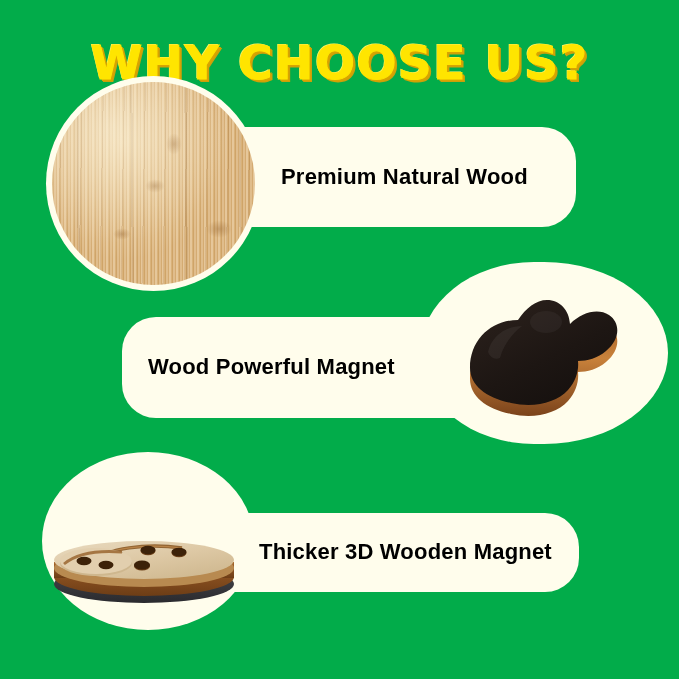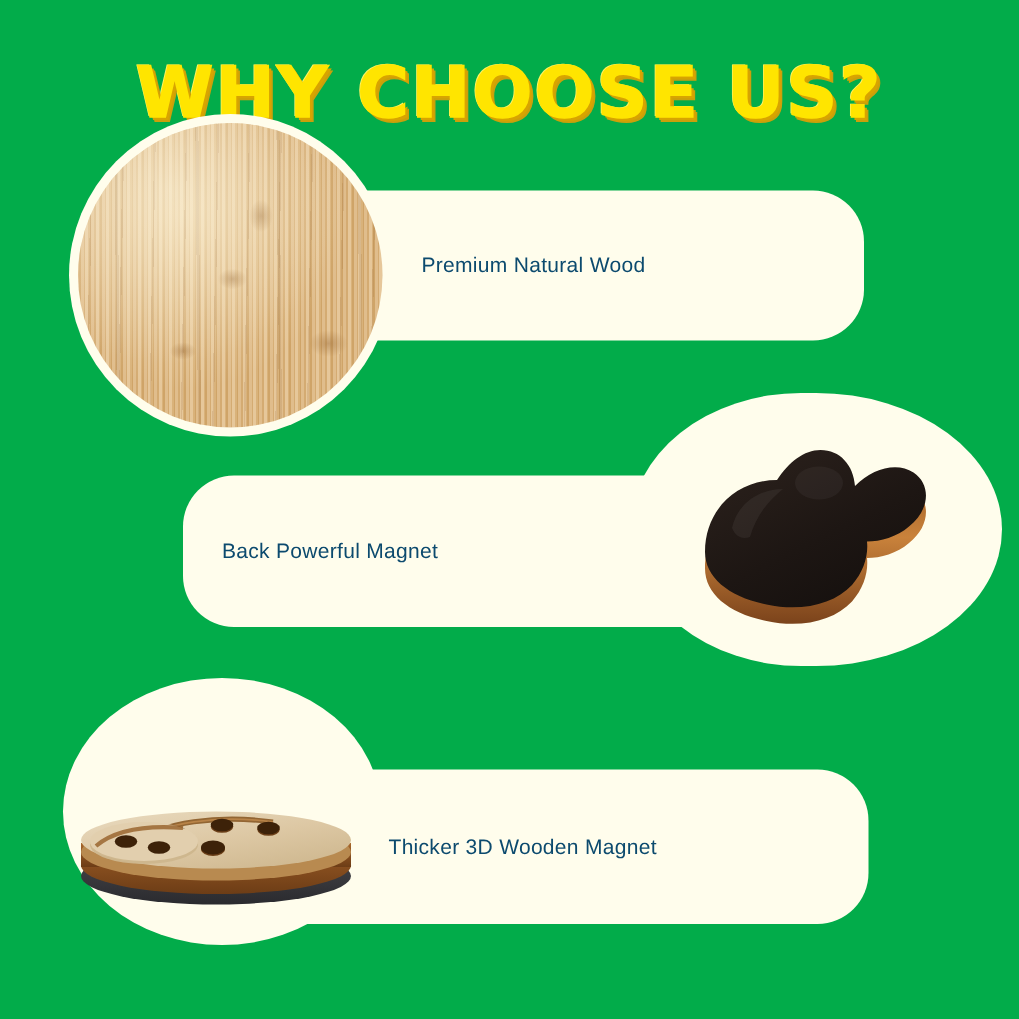--- a/index.html
+++ b/index.html
@@ -41,33 +41,33 @@
   
   .card {
     position: absolute;
     background: #fffdec;
     border-radius: 34px;
     box-sizing: border-box;
     display: flex;
     align-items: center;
   }
   .card-text {
-    color: #0c4a6e;
-    font-size: 14px;
-    font-weight: normal;
+    color: #000000;
+    font-size: 22px;
+    font-weight: bold;
     line-height: 1.38;
     letter-spacing: 0.2px;
     white-space: nowrap;
   }
   .line { display: block; }
 
   
   #card1 { left: 150px; top: 127px; width: 426px; height: 100px; padding-left: 131px; }
   #card2 { left: 122px; top: 317px; width: 400px; height: 101px; padding-left: 26px; }
-  #card3 { left: 155px; top: 513px; width: 424px; height: 103px; padding-left: 104px; }
+  #card3 { left: 155px; top: 513px; width: 424px; height: 79px; padding-left: 104px; }
 
   
   .blob {
     position: absolute;
     background: #fffdec;
     border-radius: 50%;
   }
   #blob-bunny { left: 420px; top: 262px; width: 248px; height: 182px; border-radius: 46% 50% 50% 46%/50%; }
   #blob-coaster { left: 42px; top: 452px; width: 212px; height: 178px; }
 
@@ -157,21 +157,21 @@
       <div class="knot k3"></div>
       <div class="knot k4"></div>
       <div class="sheen"></div>
     </div>
   </div>
 
   <div class="blob" id="blob-bunny"></div>
 
   <div class="card" id="card2">
     <div class="card-text">
-      <span class="line">Back Powerful Magnet</span>
+      <span class="line">Wood Powerful Magnet</span>
     </div>
   </div>
 
   <div id="bunny">
     <svg viewBox="0 0 190 145" xmlns="http://www.w3.org/2000/svg">
       <defs>
         <linearGradient id="edgeWood" x1="0" y1="0" x2="0" y2="1">
           <stop offset="0%" stop-color="#9a5a24"></stop>
           <stop offset="45%" stop-color="#c9823b"></stop>
           <stop offset="100%" stop-color="#7b431b"></stop>

